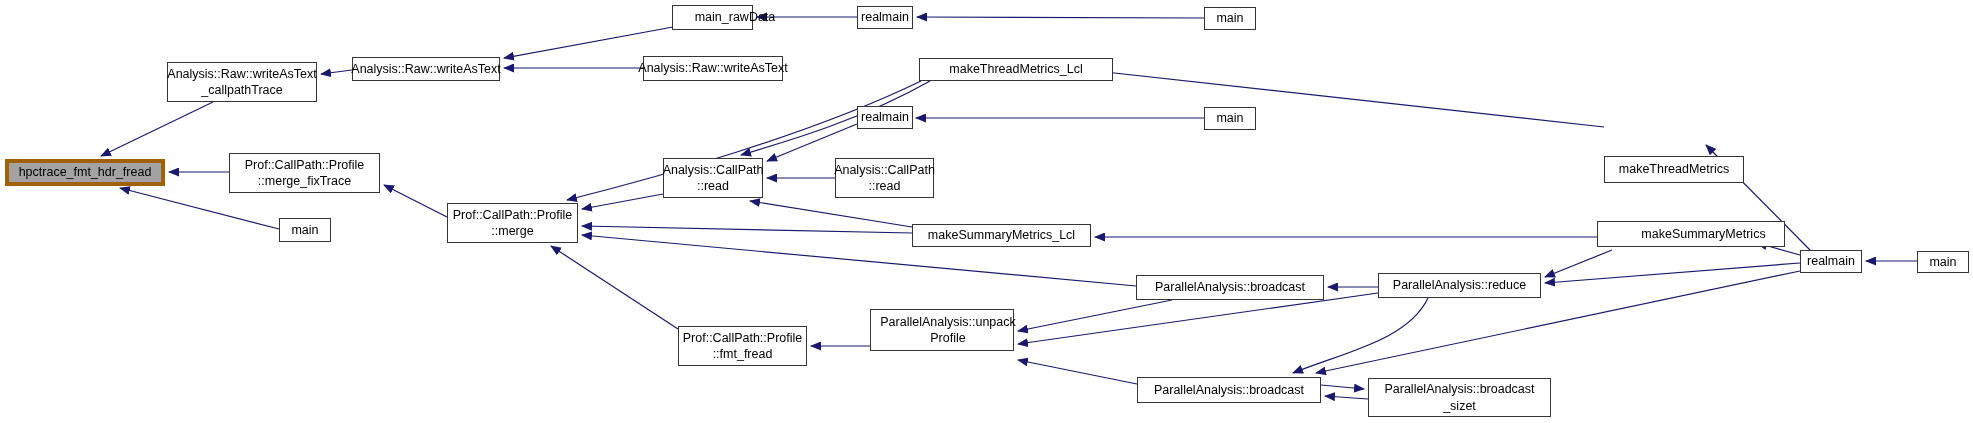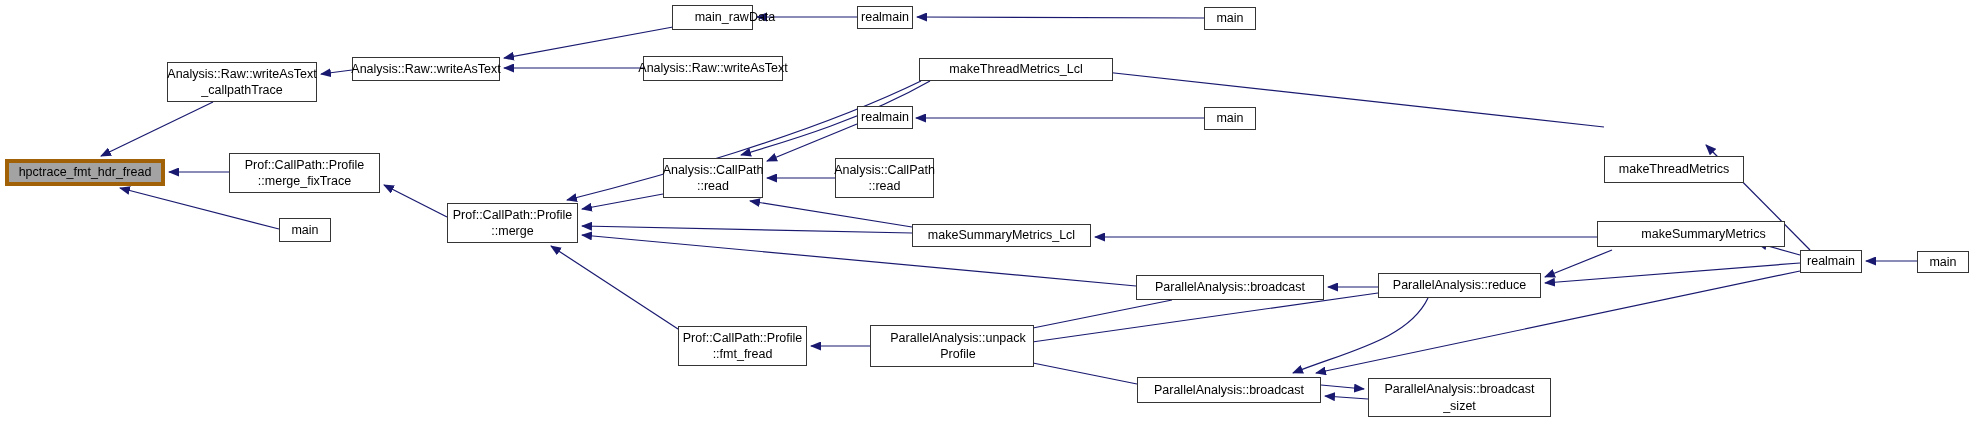--- a/index.html
+++ b/index.html
@@ -96,21 +96,21 @@
       <div class="node" style="left: 835px; top: 158px; width: 99px; height: 40px;">Analysis::CallPath
 ::read</div>
       <div class="node" style="left: 229px; top: 153px; width: 151px; height: 40px;">Prof::CallPath::Profile
 ::merge_fixTrace</div>
       <div class="node" style="left: 279px; top: 218px; width: 52px; height: 24px;">main</div>
       <div class="node" style="left: 447px; top: 203px; width: 131px; height: 40px;">Prof::CallPath::Profile
 ::merge</div>
       <div class="node" style="left: 912px; top: 224px; width: 179px; height: 23px;">makeSummaryMetrics_Lcl</div>
       <div class="node" style="left: 678px; top: 326px; width: 129px; height: 40px;">Prof::CallPath::Profile
 ::fmt_fread</div>
-      <div class="node" style="left: 870px; top: 325px; width: 164px; height: 42px; padding-left: 12px;">ParallelAnalysis::unpack
+      <div class="node" style="left: 870px; top: 309px; width: 144px; height: 42px; padding-left: 12px;">ParallelAnalysis::unpack
 Profile</div>
       <div class="node" style="left: 1136px; top: 275px; width: 188px; height: 25px;">ParallelAnalysis::broadcast</div>
       <div class="node" style="left: 1378px; top: 273px; width: 163px; height: 25px;">ParallelAnalysis::reduce</div>
       <div class="node" style="left: 1137px; top: 377px; width: 184px; height: 26px;">ParallelAnalysis::broadcast</div>
       <div class="node" style="left: 1368px; top: 378px; width: 183px; height: 39px;">ParallelAnalysis::broadcast
 _sizet</div>
       <div class="node" style="left: 1597px; top: 221px; width: 188px; height: 26px; padding-left: 25px;">makeSummaryMetrics</div>
       <div class="node" style="left: 1604px; top: 114px; width: 140px; height: 27px; margin-top: 42px;">makeThreadMetrics</div>
       <div class="node" style="left: 1800px; top: 250px; width: 62px; height: 23px;">realmain</div>
       <div class="node" style="left: 1917px; top: 251px; width: 52px; height: 22px;">main</div>

